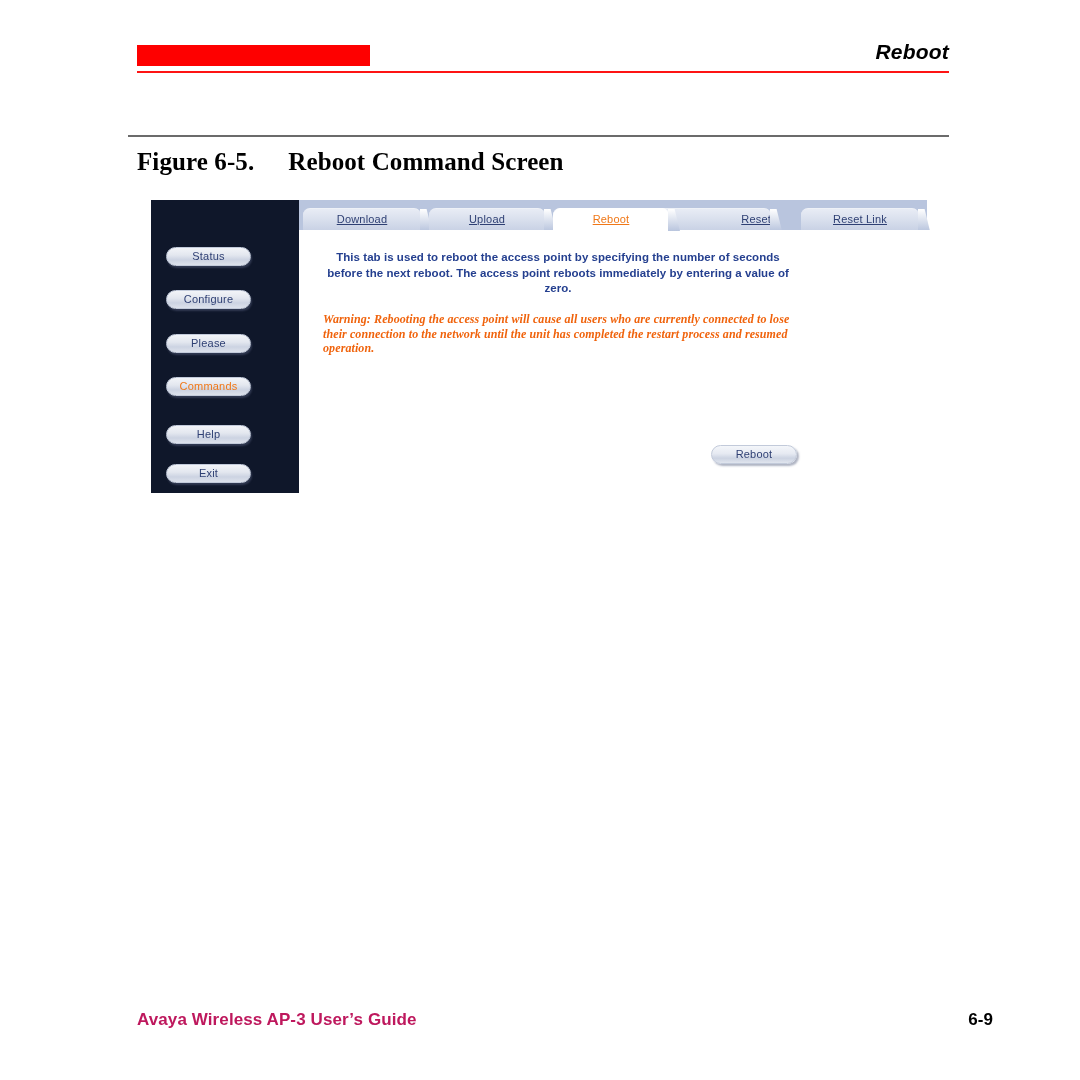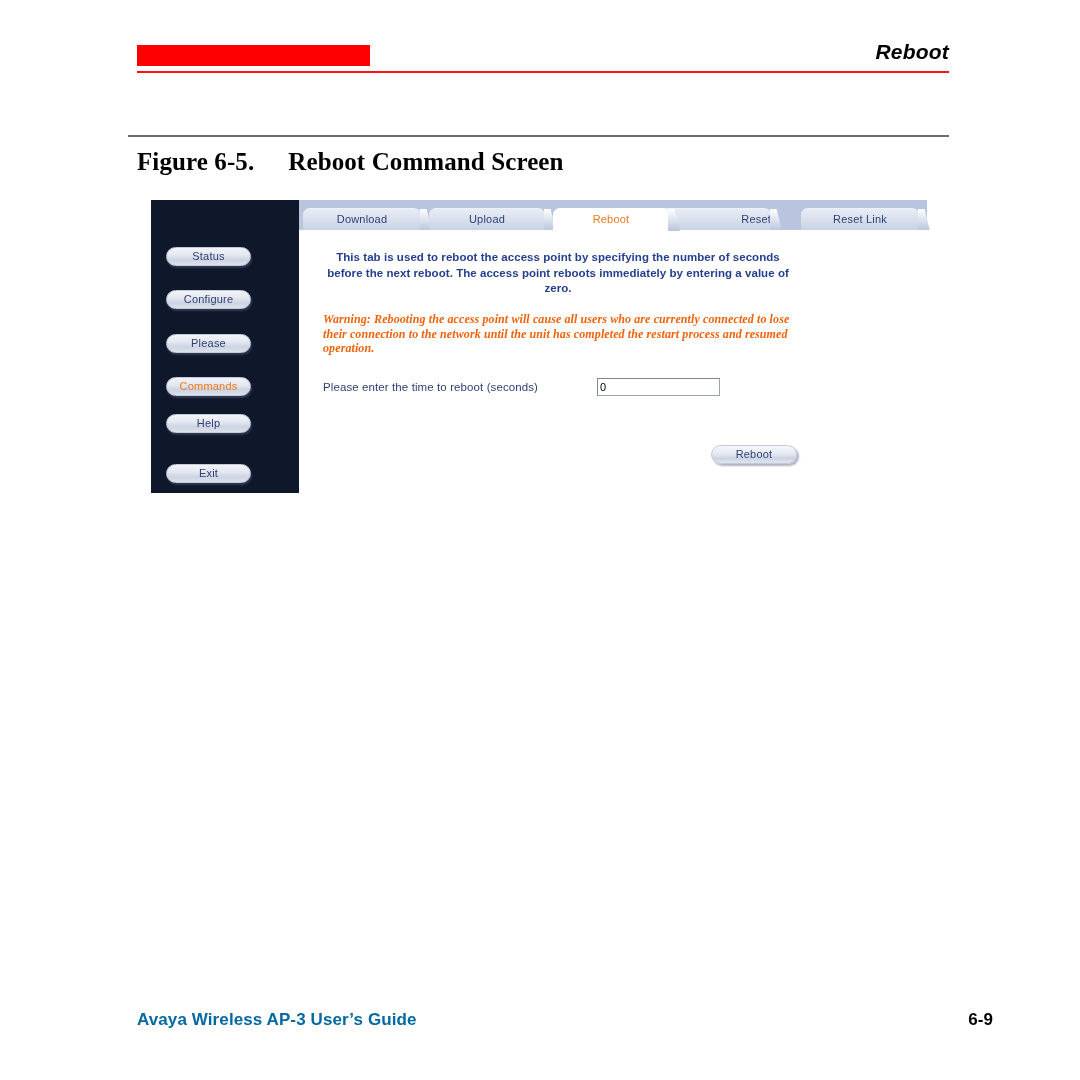--- a/index.html
+++ b/index.html
@@ -118,21 +118,21 @@
     font-size: 11px;
     font-family: "Liberation Sans", sans-serif;
     color: #2e3f73;
     letter-spacing: 0.2px;
   }
   .nav-btn.active { color: #f07818; font-weight: 400; }
   .nav-btn:nth-of-type(1) { top: 47px; }
   .nav-btn:nth-of-type(2) { top: 90px; }
   .nav-btn:nth-of-type(3) { top: 134px; }
   .nav-btn:nth-of-type(4) { top: 177px; }
-  .nav-btn:nth-of-type(5) { top: 214px; }
+  .nav-btn:nth-of-type(5) { top: 225px; }
   .nav-btn:nth-of-type(6) { top: 264px; }
 
   
   .tab-strip {
     position: absolute;
     left: 148px;
     top: 0;
     width: 628px;
     height: 30px;
   }
@@ -152,20 +152,21 @@
     border-top: 1px solid #eef1f7;
     box-sizing: border-box;
     border-top-left-radius: 7px;
     border-top-right-radius: 7px;
     font-size: 11px;
     color: #2e3f73;
     text-align: center;
     line-height: 21px;
     letter-spacing: 0.2px;
     font-family: "Liberation Sans", sans-serif;
+    text-decoration: underline;
   }
   .tab.active {
     background: #ffffff;
     color: #f07818;
     border-top: 1px solid #ffffff;
     z-index: 5;
   }
   
   .tab .wedge {
     position: absolute;
@@ -271,21 +272,21 @@
     letter-spacing: 0.2px;
   }
 
   
   .footer-title {
     position: absolute;
     left: 137px;
     top: 1010px;
     font-size: 17px;
     font-weight: 700;
-    color: #0369a1;
+    color: #be185d;
     font-family: "Liberation Sans", sans-serif;
     letter-spacing: 0.1px;
   }
   .footer-page {
     position: absolute;
     right: 131px;
     top: 1010px;
     font-size: 17px;
     font-weight: 700;
     color: #000000;
@@ -341,24 +342,20 @@
       <div class="tab tab-help">
         <span>Reset Link</span>
         <span class="wedge"></span>
       </div>
     </div>
 
     <div class="content">
       <div class="body-copy">This tab is used to reboot the access point by specifying the number of seconds before the next reboot. The access point reboots immediately by entering a value of zero.</div>
       <div class="warning">Warning: Rebooting the access point will cause all users who are currently connected to lose their connection to the network until the unit has completed the restart process and resumed operation.</div>
 
-      <div class="field-row">
-        <div class="field-label">Please enter the time to reboot (seconds)</div>
-        <input class="field-input" type="text" value="0" style="">
-      </div>
 
       <div class="submit-btn">Reboot</div>
     </div>
   </div>
 
   <div class="footer-title">Avaya Wireless AP-3 User’s Guide</div>
   <div class="footer-page">6-9</div>
 
 </div>
 

